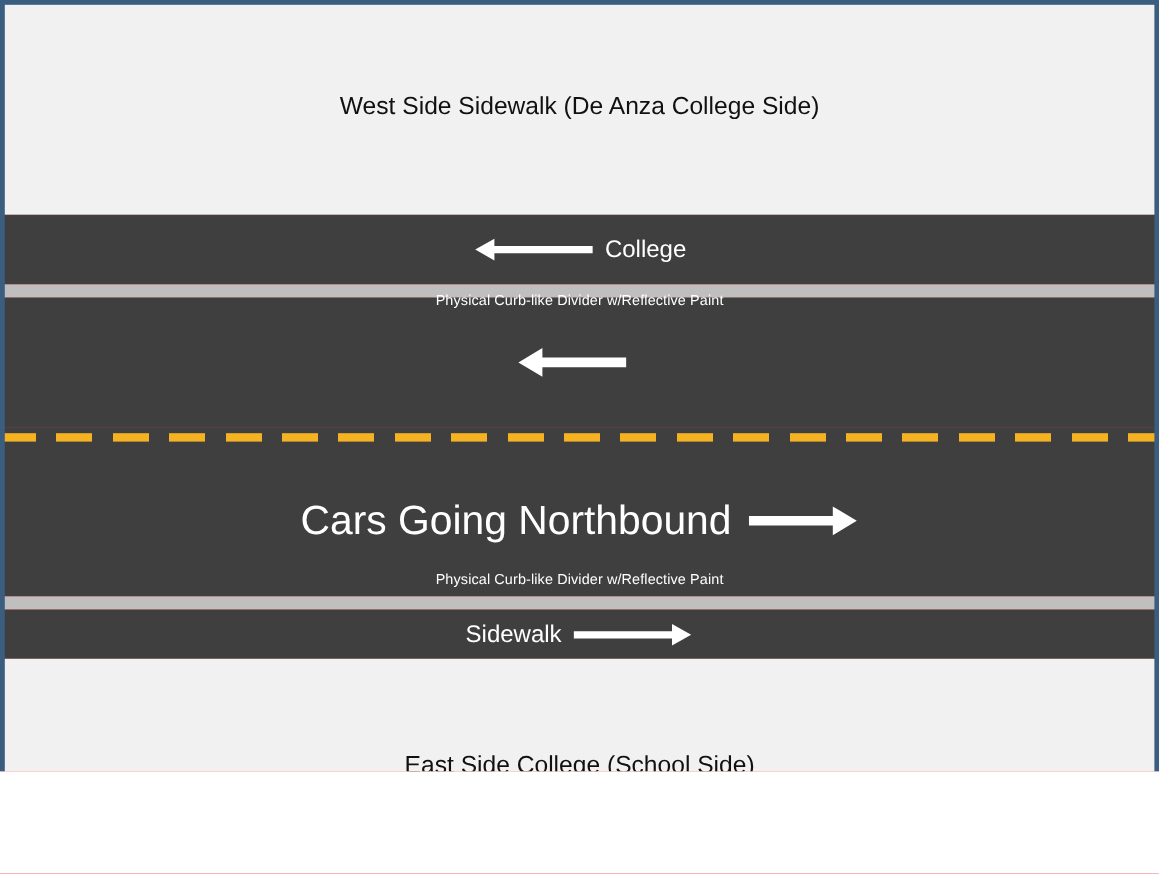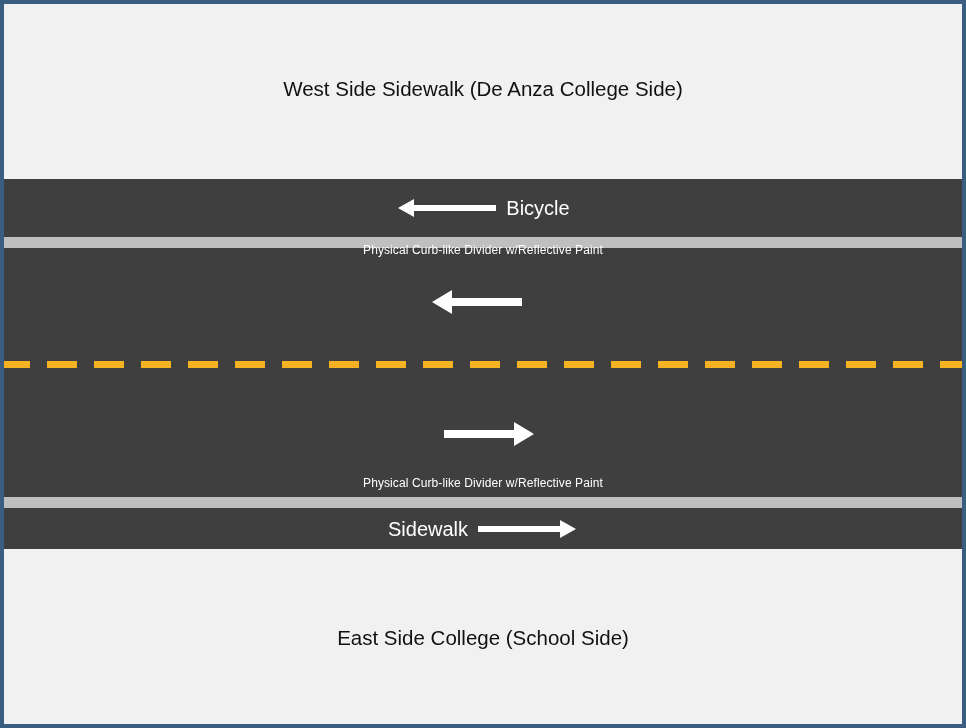--- a/index.html
+++ b/index.html
@@ -8,21 +8,21 @@
     padding: 0;
     background: #ffffff;
   }
   body {
     font-family: "Liberation Sans", "DejaVu Sans", sans-serif;
   }
 
   #diagram {
     position: relative;
     width: 966px;
-    height: 728px;
+    height: 643px;
     box-sizing: border-box;
     background: #ef4444;
     overflow: hidden;
   }
 
   
   .frame {
     position: absolute;
     left: 0;
     top: 0;
@@ -135,21 +135,21 @@
   </div>
 
   <div class="band road" id="bike-lane-north">
     <div class="lane-label">
       <span class="arrow arrow-sm">
         <svg viewBox="0 0 100 22" xmlns="http://www.w3.org/2000/svg">
           <path d="M2 11 L18 2 L18 8 L100 8 L100 14 L18 14 L18 20 Z" fill="#ffffff"></path>
         </svg>
       </span>
       <span class="gap-sm"></span>
-      <span class="txt">Bicycle</span>
+      <span class="txt">College</span>
     </div>
   </div>
 
   <div class="band" id="curb-divider-north"></div>
 
   <div class="curb-caption" id="curb-caption-north">Physical Curb-like Divider w/Reflective Paint</div>
 
   <div class="band road" id="southbound-lane">
     <div class="lane-label">
       <span class="arrow arrow-lg">
@@ -159,20 +159,21 @@
       </span>
       <span class="gap-lg"></span>
     </div>
   </div>
 
   <div class="band" id="center-line"></div>
   <div class="center-dashes"></div>
 
   <div class="band road" id="northbound-lane">
     <div class="lane-label">
+      <span class="txt">Cars Going Northbound</span>
       <span class="gap-lg"></span>
       <span class="arrow arrow-lg">
         <svg viewBox="0 0 92 30" xmlns="http://www.w3.org/2000/svg">
           <path d="M90 15 L70 3 L70 11 L0 11 L0 19 L70 19 L70 27 Z" fill="#ffffff"></path>
         </svg>
       </span>
     </div>
   </div>
 
   <div class="curb-caption" id="curb-caption-south">Physical Curb-like Divider w/Reflective Paint</div>

